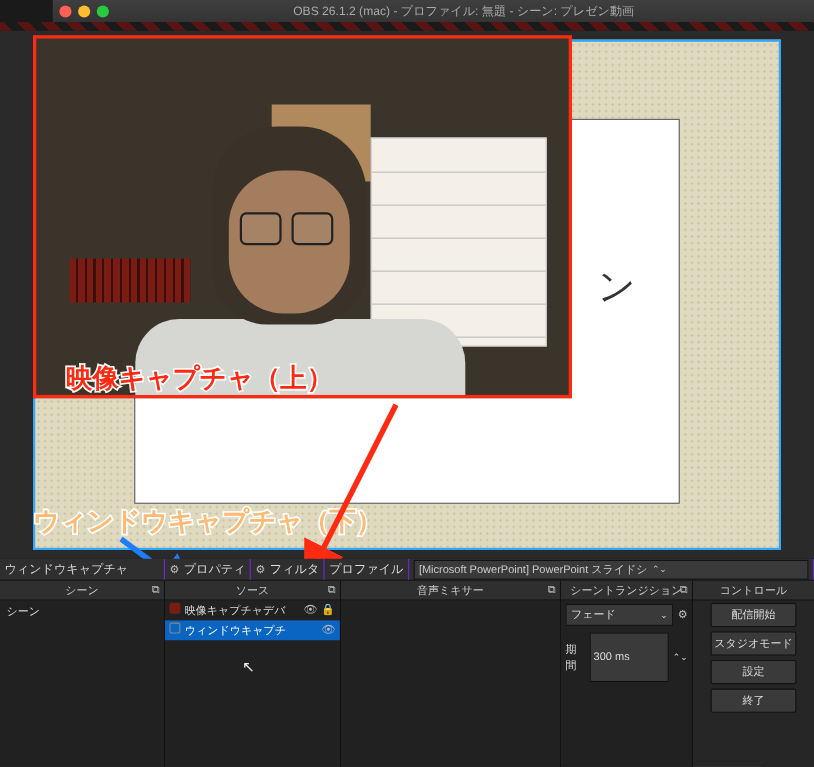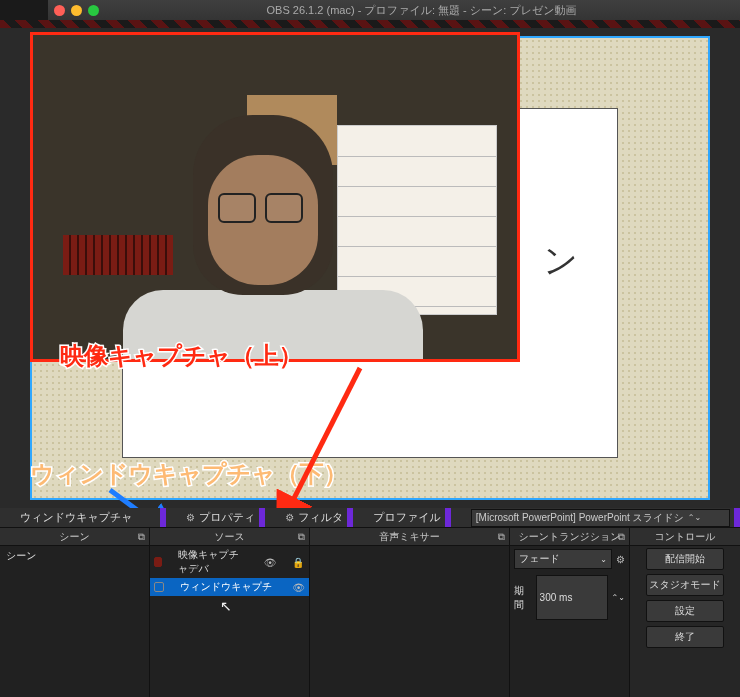--- a/index.html
+++ b/index.html
@@ -27,45 +27,45 @@
   .shelf::before{content:"";position:absolute;top:30px;left:0;right:0;height:1px;background:#bbb;box-shadow:0 30px #bbb,0 60px #bbb,0 90px #bbb,0 120px #bbb,0 150px #bbb;}
   .cardboard{position:absolute;right:180px;top:60px;width:90px;height:70px;background:#b08a5c;}
   .head{position:absolute;left:160px;top:80px;width:140px;height:180px;border-radius:60px 60px 50px 50px;background:#3a3128;}
   .face{position:absolute;left:175px;top:120px;width:110px;height:130px;border-radius:50px;background:#a37d5e;}
   .glass1,.glass2{position:absolute;top:158px;width:38px;height:30px;border:2px solid #222;border-radius:6px;background:rgba(255,255,255,.05);}
   .glass1{left:185px;} .glass2{left:232px;}
   .shirt{position:absolute;left:90px;top:255px;width:300px;height:120px;background:#d6d6d2;border-radius:40px 40px 0 0;}
   .bottles{position:absolute;left:30px;top:200px;width:110px;height:40px;background:repeating-linear-gradient(90deg,#7a1c14 0 6px,#3a0e0a 6px 8px);}
 
   .anno{position:absolute;font-weight:900;font-size:24px;-webkit-text-stroke:3px #fff;paint-order:stroke;}
-  .anno.red{color:#ff2a12;left:60px;top:300px;margin-top:12px;}
+  .anno.red{color:#ff2a12;left:60px;top:300px;}
   .anno.blue{color:#fdba74;left:30px;top:430px;}
 
   
   svg.arrows{position:absolute;inset:0;width:100%;height:100%;pointer-events:none;}
 
   
   .docks{display:flex;height:189px;background:#262626;}
 
   .row-top{display:flex;height:20px;align-items:center;background:#2f2f2f;border-bottom:1px solid #111;}
-  .row-top>div{display:flex;align-items:center;gap:4px;padding:0 4px;border-right:6px solid #6d28d9;height:100%;margin-left:16px;}
+  .row-top>div{display:flex;align-items:center;gap:4px;padding:0 4px;border-right:1px solid #6d28d9;height:100%;}
 
   .left-col{width:150px;display:flex;flex-direction:column;border-right:1px solid #111;}
   .src-col{width:160px;display:flex;flex-direction:column;border-right:1px solid #111;}
   .mixer-col{flex:1;display:flex;flex-direction:column;border-right:1px solid #111;}
   .trans-col{width:120px;display:flex;flex-direction:column;border-right:1px solid #111;}
   .ctrl-col{width:110px;display:flex;flex-direction:column;}
 
   .panel-title{height:18px;display:flex;align-items:center;justify-content:center;background:#2f2f2f;font-size:10px;color:#ccc;border-bottom:1px solid #111;position:relative;}
   .panel-title .popicon{position:absolute;right:4px;}
 
   .scenes-body,.src-body,.mixer-body,.trans-body{flex:1;background:#212121;overflow:hidden;position:relative;}
   .scene-item{padding:3px 6px;font-size:10px;}
 
-  .src-item{display:flex;align-items:center;gap:16px;padding:2px 4px;font-size:10px;}
+  .src-item{display:flex;align-items:flex-start;gap:4px;padding:2px 4px;font-size:10px;}
   .src-item.sel{background:#0a65c2;color:#fff;}
   .src-item .sqicon{width:10px;height:10px;border:1px solid #888;display:inline-block;border-radius:2px;}
   .src-item .sqicon.cam{background:#7a1c14;border-color:#7a1c14;}
   .src-item .eye{margin-left:auto;}
   .src-item .lock{color:#c99;}
 
   .cursor{position:absolute;left:70px;top:52px;font-size:14px;color:#eee;}
 
   .trans-row{display:flex;align-items:center;gap:4px;padding:3px 4px;font-size:10px;}
   .trans-sel{flex:1;background:#3a3a3a;border:1px solid #111;padding:2px 4px;display:flex;justify-content:space-between;align-items:center;}

